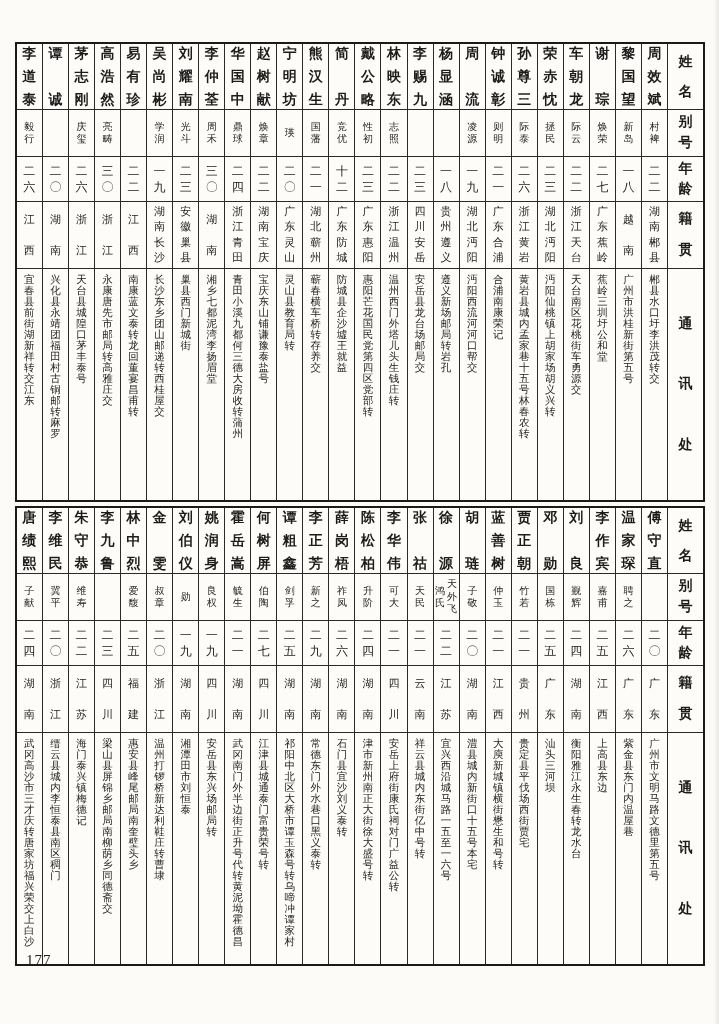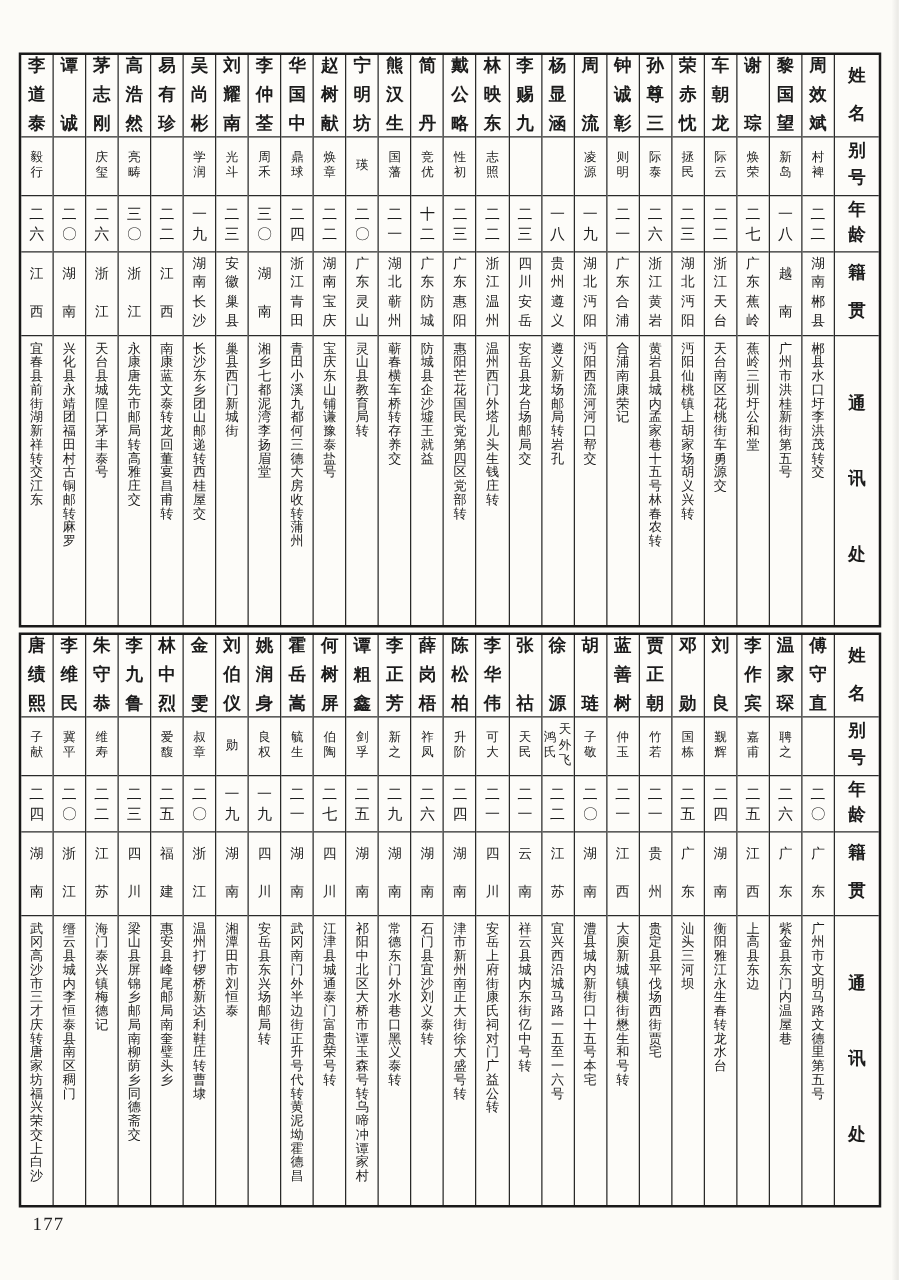--- a/index.html
+++ b/index.html
@@ -46,21 +46,21 @@
   .r-age .vtext{font-size:12px;justify-content:center;gap:3px;}
   .r-native .vtext{font-size:11px;justify-content:space-around;}
   .r-contact .vtext{font-size:10.5px;justify-content:flex-start;padding-top:3px;}
   .header-col .cell .vtext{font-weight:700;font-size:14px;}
   .header-col .r-name .vtext,
   .header-col .r-alias .vtext,
   .header-col .r-age .vtext,
   .header-col .r-native .vtext{justify-content:space-around;gap:0;}
   .header-col .r-contact .vtext{justify-content:space-evenly;padding-top:0;}
   .page-number{
-    position:absolute;left:26px;top:972px;
+    position:absolute;left:26px;top:952px;
     font-size:15px;letter-spacing:1px;color:#222;
   }
 </style>
 </head>
 <body>
 
 <div class="dir-table" id="table-top">
     <div class="col header-col">
       <div class="cell r-name">
         <div class="vtext">

